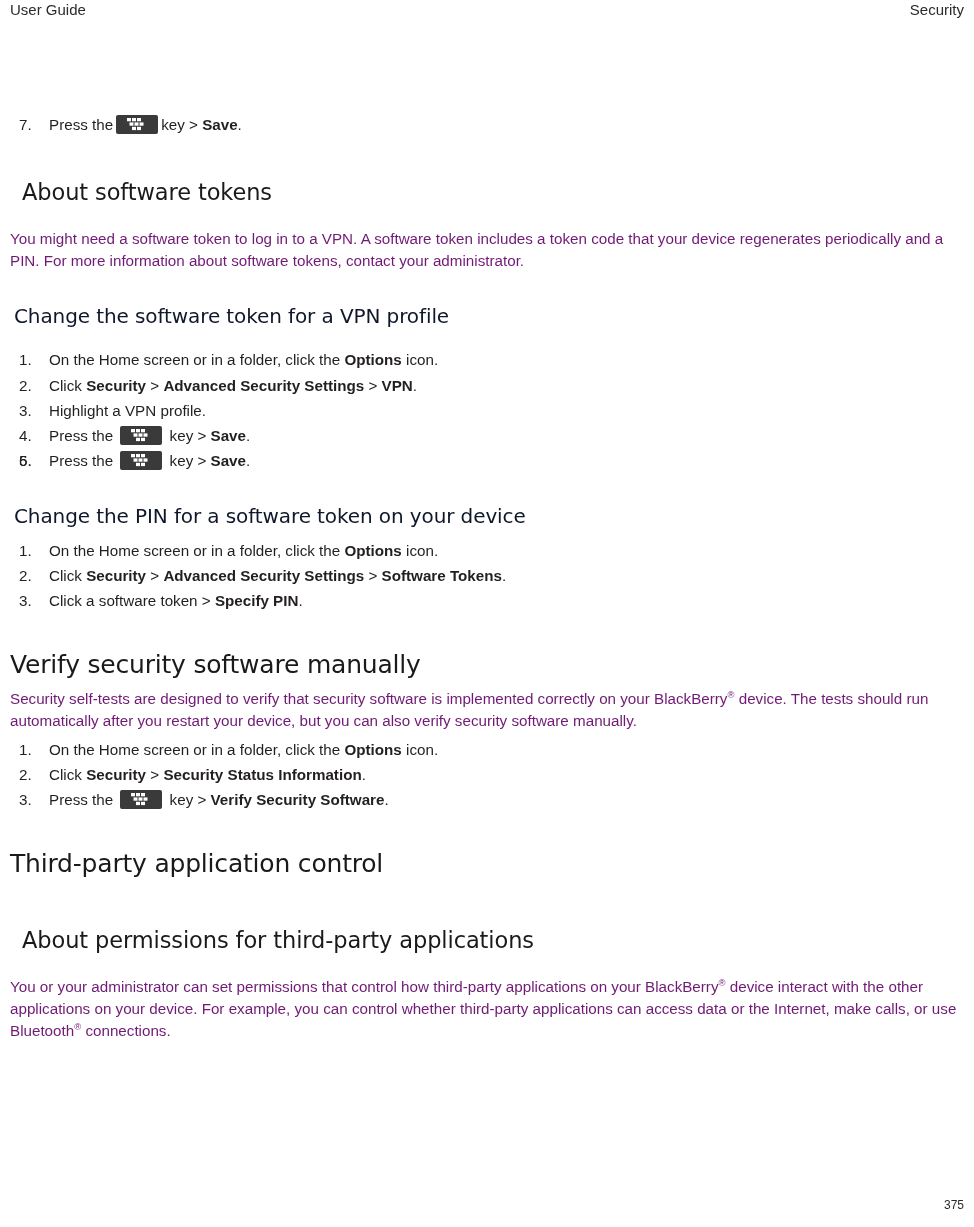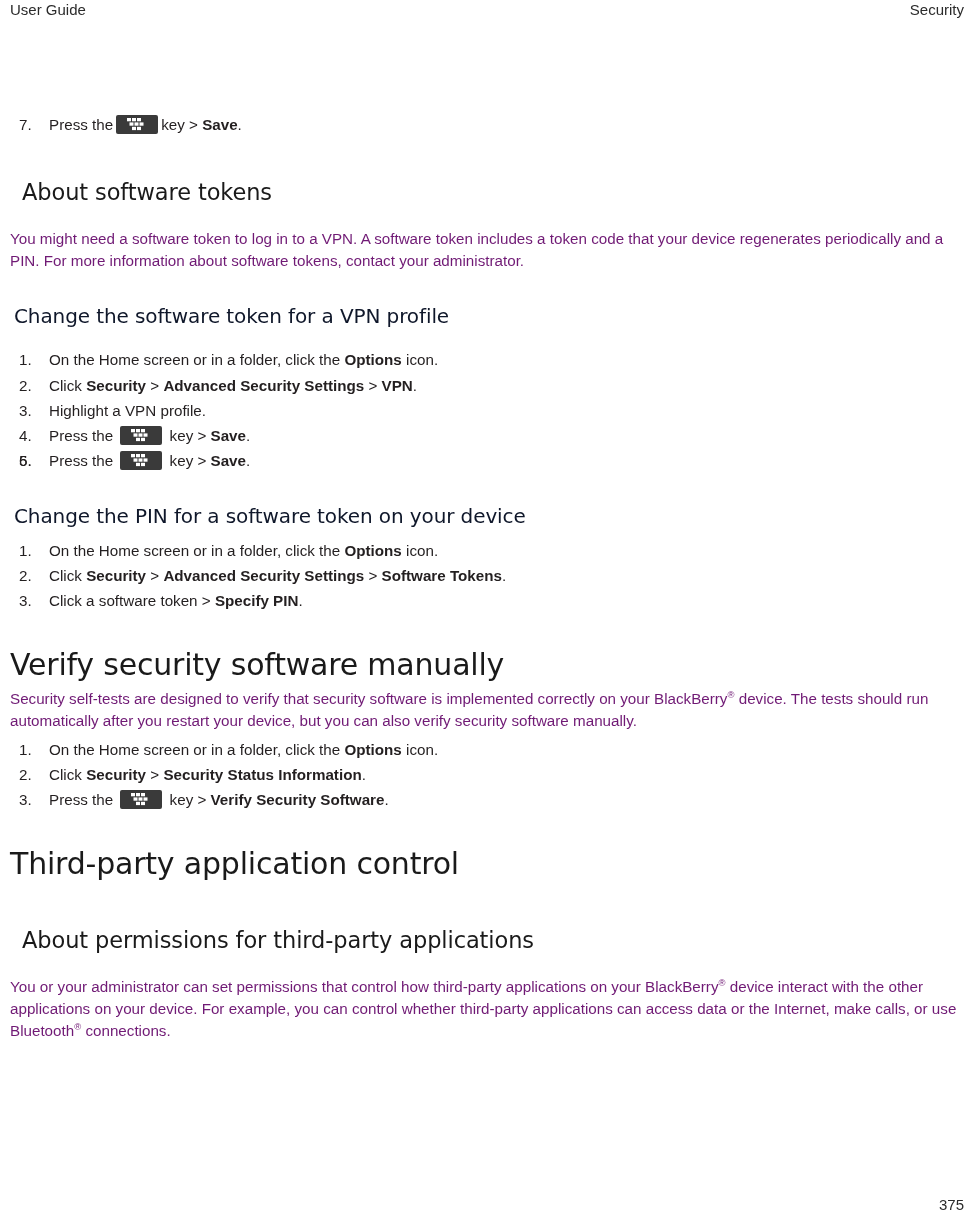--- a/index.html
+++ b/index.html
@@ -44,21 +44,21 @@
     position: absolute;
     top: 112px;
     left: 10px;
     width: 954px;
   }
 
   
   h1.title-lg {
     font-family: "DejaVu Sans", sans-serif;
     font-weight: 400;
-    font-size: 30px;
+    font-size: 25px;
     line-height: 34px;
     letter-spacing: -0.2px;
     margin: 0;
     color: #1a1a1a;
   }
   h2.title-md {
     font-family: "DejaVu Sans", sans-serif;
     font-weight: 400;
     font-size: 22.5px;
     line-height: 27px;
@@ -138,21 +138,21 @@
     line-height: 0;
   }
 
   
   .folio {
     position: absolute;
     bottom: 12px;
     left: 10px;
     right: 10px;
     text-align: right;
-    font-size: 15px;
+    font-size: 12px;
     line-height: 20px;
     color: #2b2b2b;
   }
 </style>
 </head>
 <body>
 
 <div class="page">
 
   <div class="running-head">

